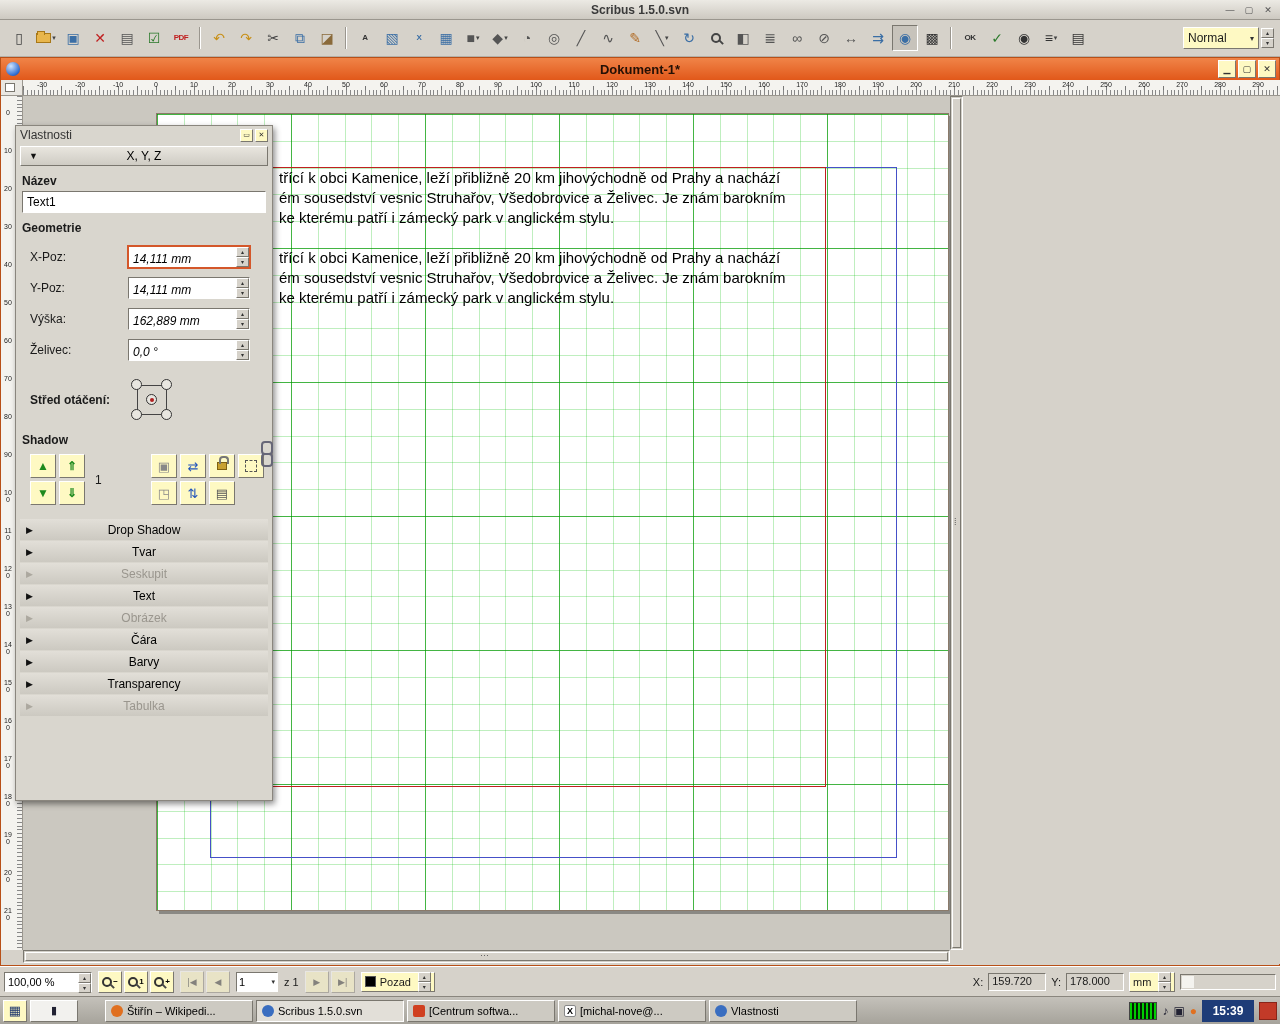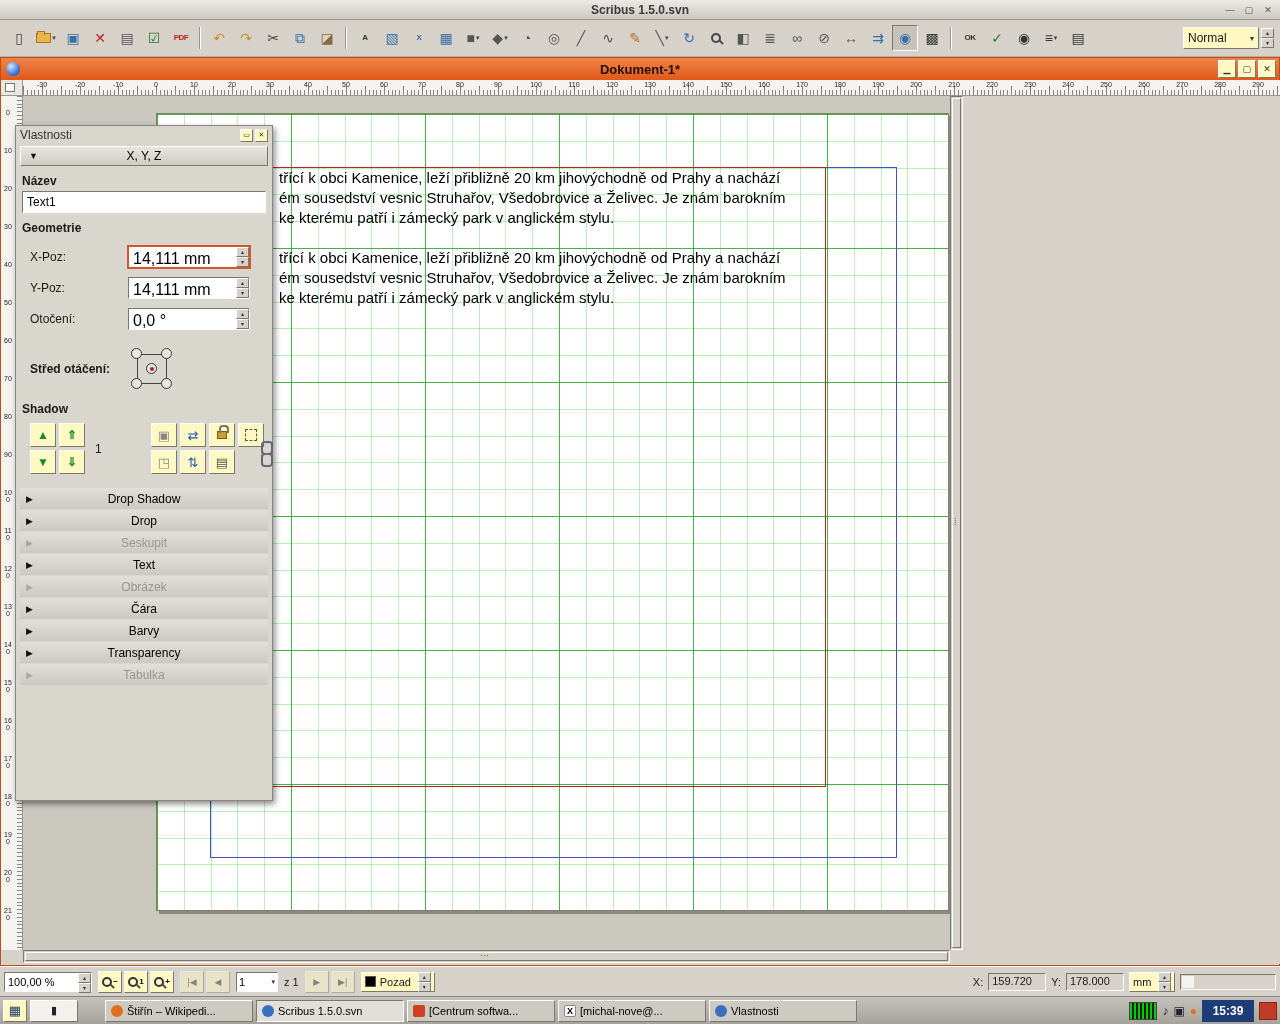--- a/index.html
+++ b/index.html
@@ -96,21 +96,21 @@
     display:flex; align-items:center; position:relative; }
   #pal-tab .tri { position:absolute; left:8px; font-size:9px; color:#111; }
   #pal-tab .lbl { flex:1; text-align:center; font-size:12px; }
   .pal-h { font-size:12px; font-weight:bold; margin:8px 6px 3px; }
   #name-input { display:block; margin:0 6px; width:calc(100% - 12px); height:22px; font-size:12px; padding:0 4px; }
   #geo-fields { margin-top:6px; }
   .geo-row { display:flex; align-items:center; height:31px; padding-left:14px; }
   .geo-label { width:98px; font-size:12px; }
   .spinbox { width:122px; height:22px; display:flex; background:#fff; border:1px solid; border-color:#7a776f #fff #fff #7a776f; }
   .spinbox.focused { outline:2px solid #d4572a; outline-offset:-1px; }
-  .spin-input { flex:1; min-width:0; border:none; font-size:16px; padding:12px 4px; background:transparent; }
+  .spin-input { flex:1; min-width:0; border:none; font-size:12px; padding:12px 4px; background:transparent;font-style:italic; }
   #chain { position:absolute; left:244px; top:315px; width:12px; height:26px; }
   #chain::before, #chain::after { content:''; position:absolute; left:1px; width:8px; height:10px; border:2px solid #667; border-radius:4px; }
   #chain::before { top:0; } #chain::after { bottom:0; }
   #basepoint-row { display:flex; align-items:center; margin-top:10px; padding-left:14px; height:50px; }
   #basepoint-row .geo-label { width:98px;font-weight:bold; }
   #basepoint { position:relative; width:48px; height:44px; }
   #basepoint .sq { position:absolute; left:9px; top:7px; width:30px; height:30px; border:1px solid #444; }
   .bp-dot { position:absolute; width:11px; height:11px; border:1px solid #333; border-radius:50%; background:#e8e6e0; }
   .bp-dot.c { display:flex; align-items:center; justify-content:center; }
   .bp-dot.c::after { content:''; width:4px; height:4px; border-radius:50%; background:#b02020; }
@@ -454,21 +454,31 @@
         <label class="geo-label">Y-Poz:</label>
         <div class="spinbox">
           <input class="spin-input" value="14,111 mm" style="">
           <span class="spin">
             <b>▴</b>
             <b>▾</b>
           </span>
         </div>
       </div>
       <div class="geo-row">
-        <label class="geo-label">Otočení:</label>
+        <label class="geo-label">Výška:</label>
+        <div class="spinbox">
+          <input class="spin-input" value="162,889 mm" style="">
+          <span class="spin">
+            <b>▴</b>
+            <b>▾</b>
+          </span>
+        </div>
+      </div>
+      <div class="geo-row">
+        <label class="geo-label">Želivec:</label>
         <div class="spinbox">
           <input class="spin-input" value="0,0 °" style="">
           <span class="spin">
             <b>▴</b>
             <b>▾</b>
           </span>
         </div>
       </div>
     </div>
   <span id="chain"></span>
@@ -527,21 +537,21 @@
       </div>
   </div>
 
   <div id="acc">
       <button class="acc-btn">
         <span class="acc-arrow">▶</span>
         <span class="acc-label">Drop Shadow</span>
       </button>
       <button class="acc-btn">
         <span class="acc-arrow">▶</span>
-        <span class="acc-label">Drop</span>
+        <span class="acc-label">Tvar</span>
       </button>
       <button class="acc-btn disabled">
         <span class="acc-arrow">▶</span>
         <span class="acc-label">Seskupit</span>
       </button>
       <button class="acc-btn">
         <span class="acc-arrow">▶</span>
         <span class="acc-label">Text</span>
       </button>
       <button class="acc-btn disabled">

